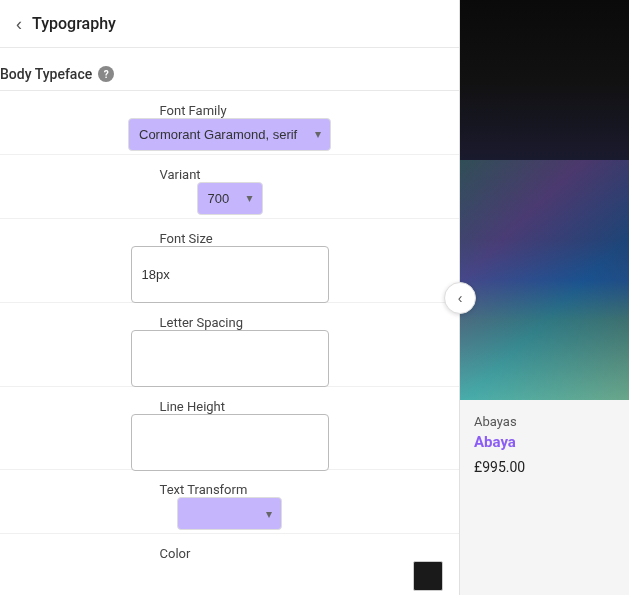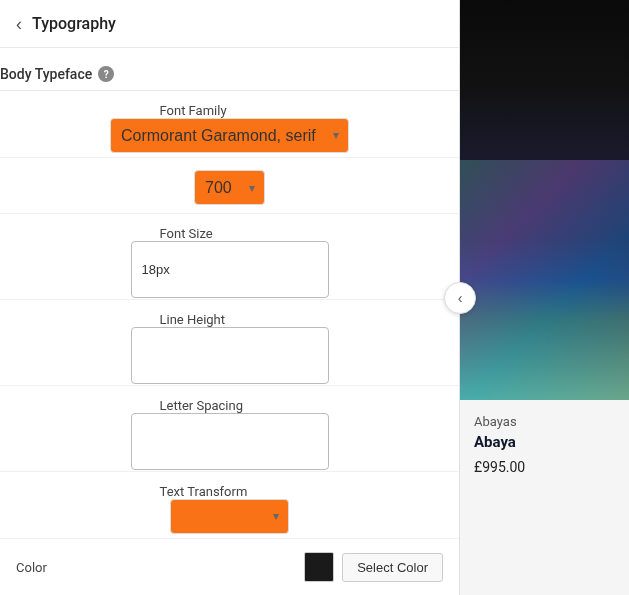--- a/index.html
+++ b/index.html
@@ -127,23 +127,23 @@
       position: relative;
       width: 100%;
     }
 
     .select-field {
       width: 100%;
       appearance: none;
       border: 1px solid #ddd;
       border-radius: 4px;
       padding: 8px 32px 8px 10px;
-      font-size: 16px;
+      font-size: 13px;
       color: #333;
-      background: #f97316;
+      background: #c4b5fd;
       cursor: pointer;
       outline: none;
     }
 
     .select-chevron {
       position: absolute;
       right: 10px;
       top: 50%;
       transform: translateY(-50%);
       pointer-events: none;
@@ -160,20 +160,21 @@
       color: #333;
       outline: none;
       background: #fff;
     }
 
     .color-row {
       display: flex;
       align-items: center;
       padding: 12px 16px;
       min-height: 56px;
+      flex-direction: column;
     }
 
     .color-label {
       width: 140px;
       font-size: 13px;
       color: #444;
       flex-shrink: 0;
     }
 
     .color-control {
@@ -263,21 +264,21 @@
 
     .preview-category {
       font-size: 13px;
       color: #555;
       margin-bottom: 4px;
     }
 
     .preview-title {
       font-size: 15px;
       font-weight: 700;
-      color: #0f172a;
+      color: #8b5cf6;
       margin-bottom: 8px;
     }
 
     .preview-price {
       font-size: 14px;
       color: #222;
     }
   </style>
 </head>
 <body>
@@ -306,20 +307,21 @@
             <option>Cormorant Garamond, serif</option>
             <option>Arial, sans-serif</option>
             <option>Georgia, serif</option>
           </select>
           <span class="select-chevron">▾</span>
         </div>
       </div>
     </div>
 
     <div class="form-row">
+      <span class="form-label">Variant</span>
       <div class="form-control">
         <div class="select-wrapper">
           <select class="select-field">
             <option>400</option>
             <option>500</option>
             <option>600</option>
             <option selected="">700</option>
             <option>800</option>
           </select>
           <span class="select-chevron">▾</span>
@@ -328,28 +330,28 @@
     </div>
 
     <div class="form-row">
       <span class="form-label">Font Size</span>
       <div class="form-control">
         <input type="text" class="text-input" value="18px" style="">
       </div>
     </div>
 
     <div class="form-row">
+      <span class="form-label">Letter Spacing</span>
+      <div class="form-control">
+        <input type="text" class="text-input" value="" style="">
+      </div>
+    </div>
+
+    <div class="form-row">
       <span class="form-label">Line Height</span>
-      <div class="form-control">
-        <input type="text" class="text-input" value="" style="">
-      </div>
-    </div>
-
-    <div class="form-row">
-      <span class="form-label">Letter Spacing</span>
       <div class="form-control">
         <input type="text" class="text-input" value="" style="">
       </div>
     </div>
 
     <div class="form-row">
       <span class="form-label">Text Transform</span>
       <div class="form-control">
         <div class="select-wrapper">
           <select class="select-field">
@@ -361,21 +363,20 @@
           </select>
           <span class="select-chevron">▾</span>
         </div>
       </div>
     </div>
 
     <div class="color-row">
       <span class="color-label">Color</span>
       <div class="color-control">
         <div class="color-swatch" style="background: #1a1a1a;"></div>
-        <button class="select-color-btn">Select Color</button>
       </div>
     </div>
 
   </div>
 
   <div class="right-panel">
 
     <button class="toggle-btn">
       <span>‹</span>
     </button>

